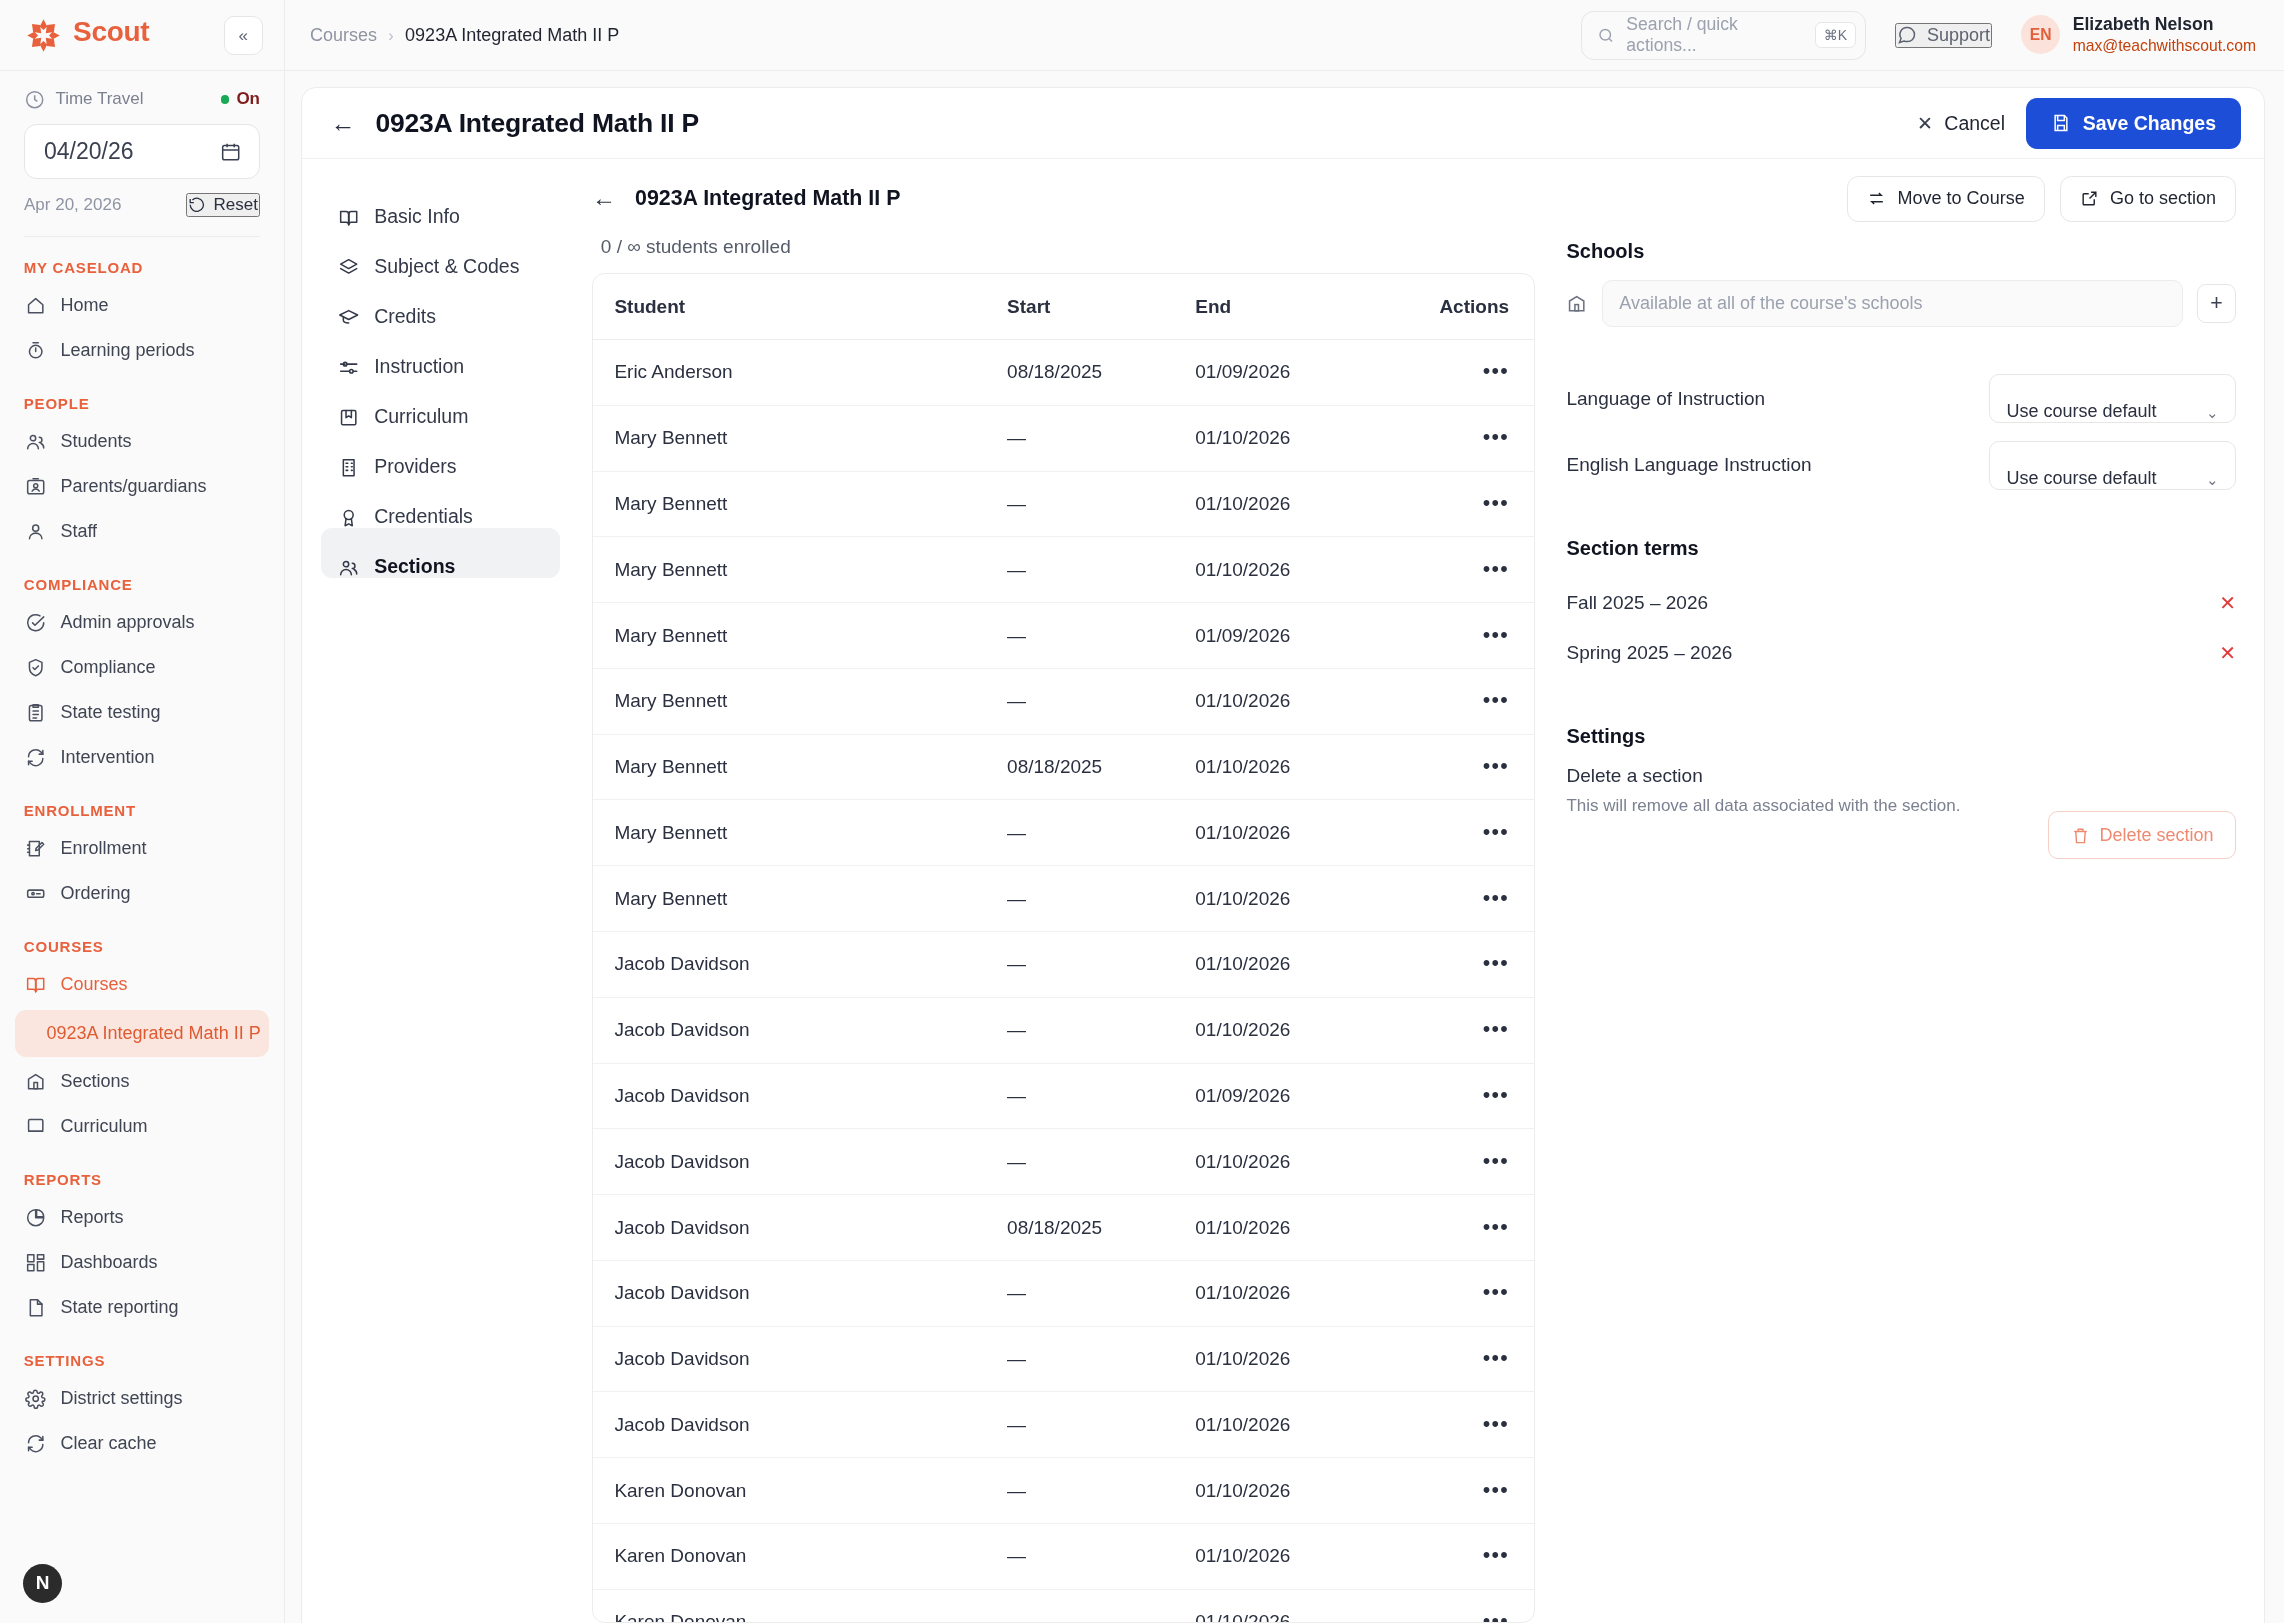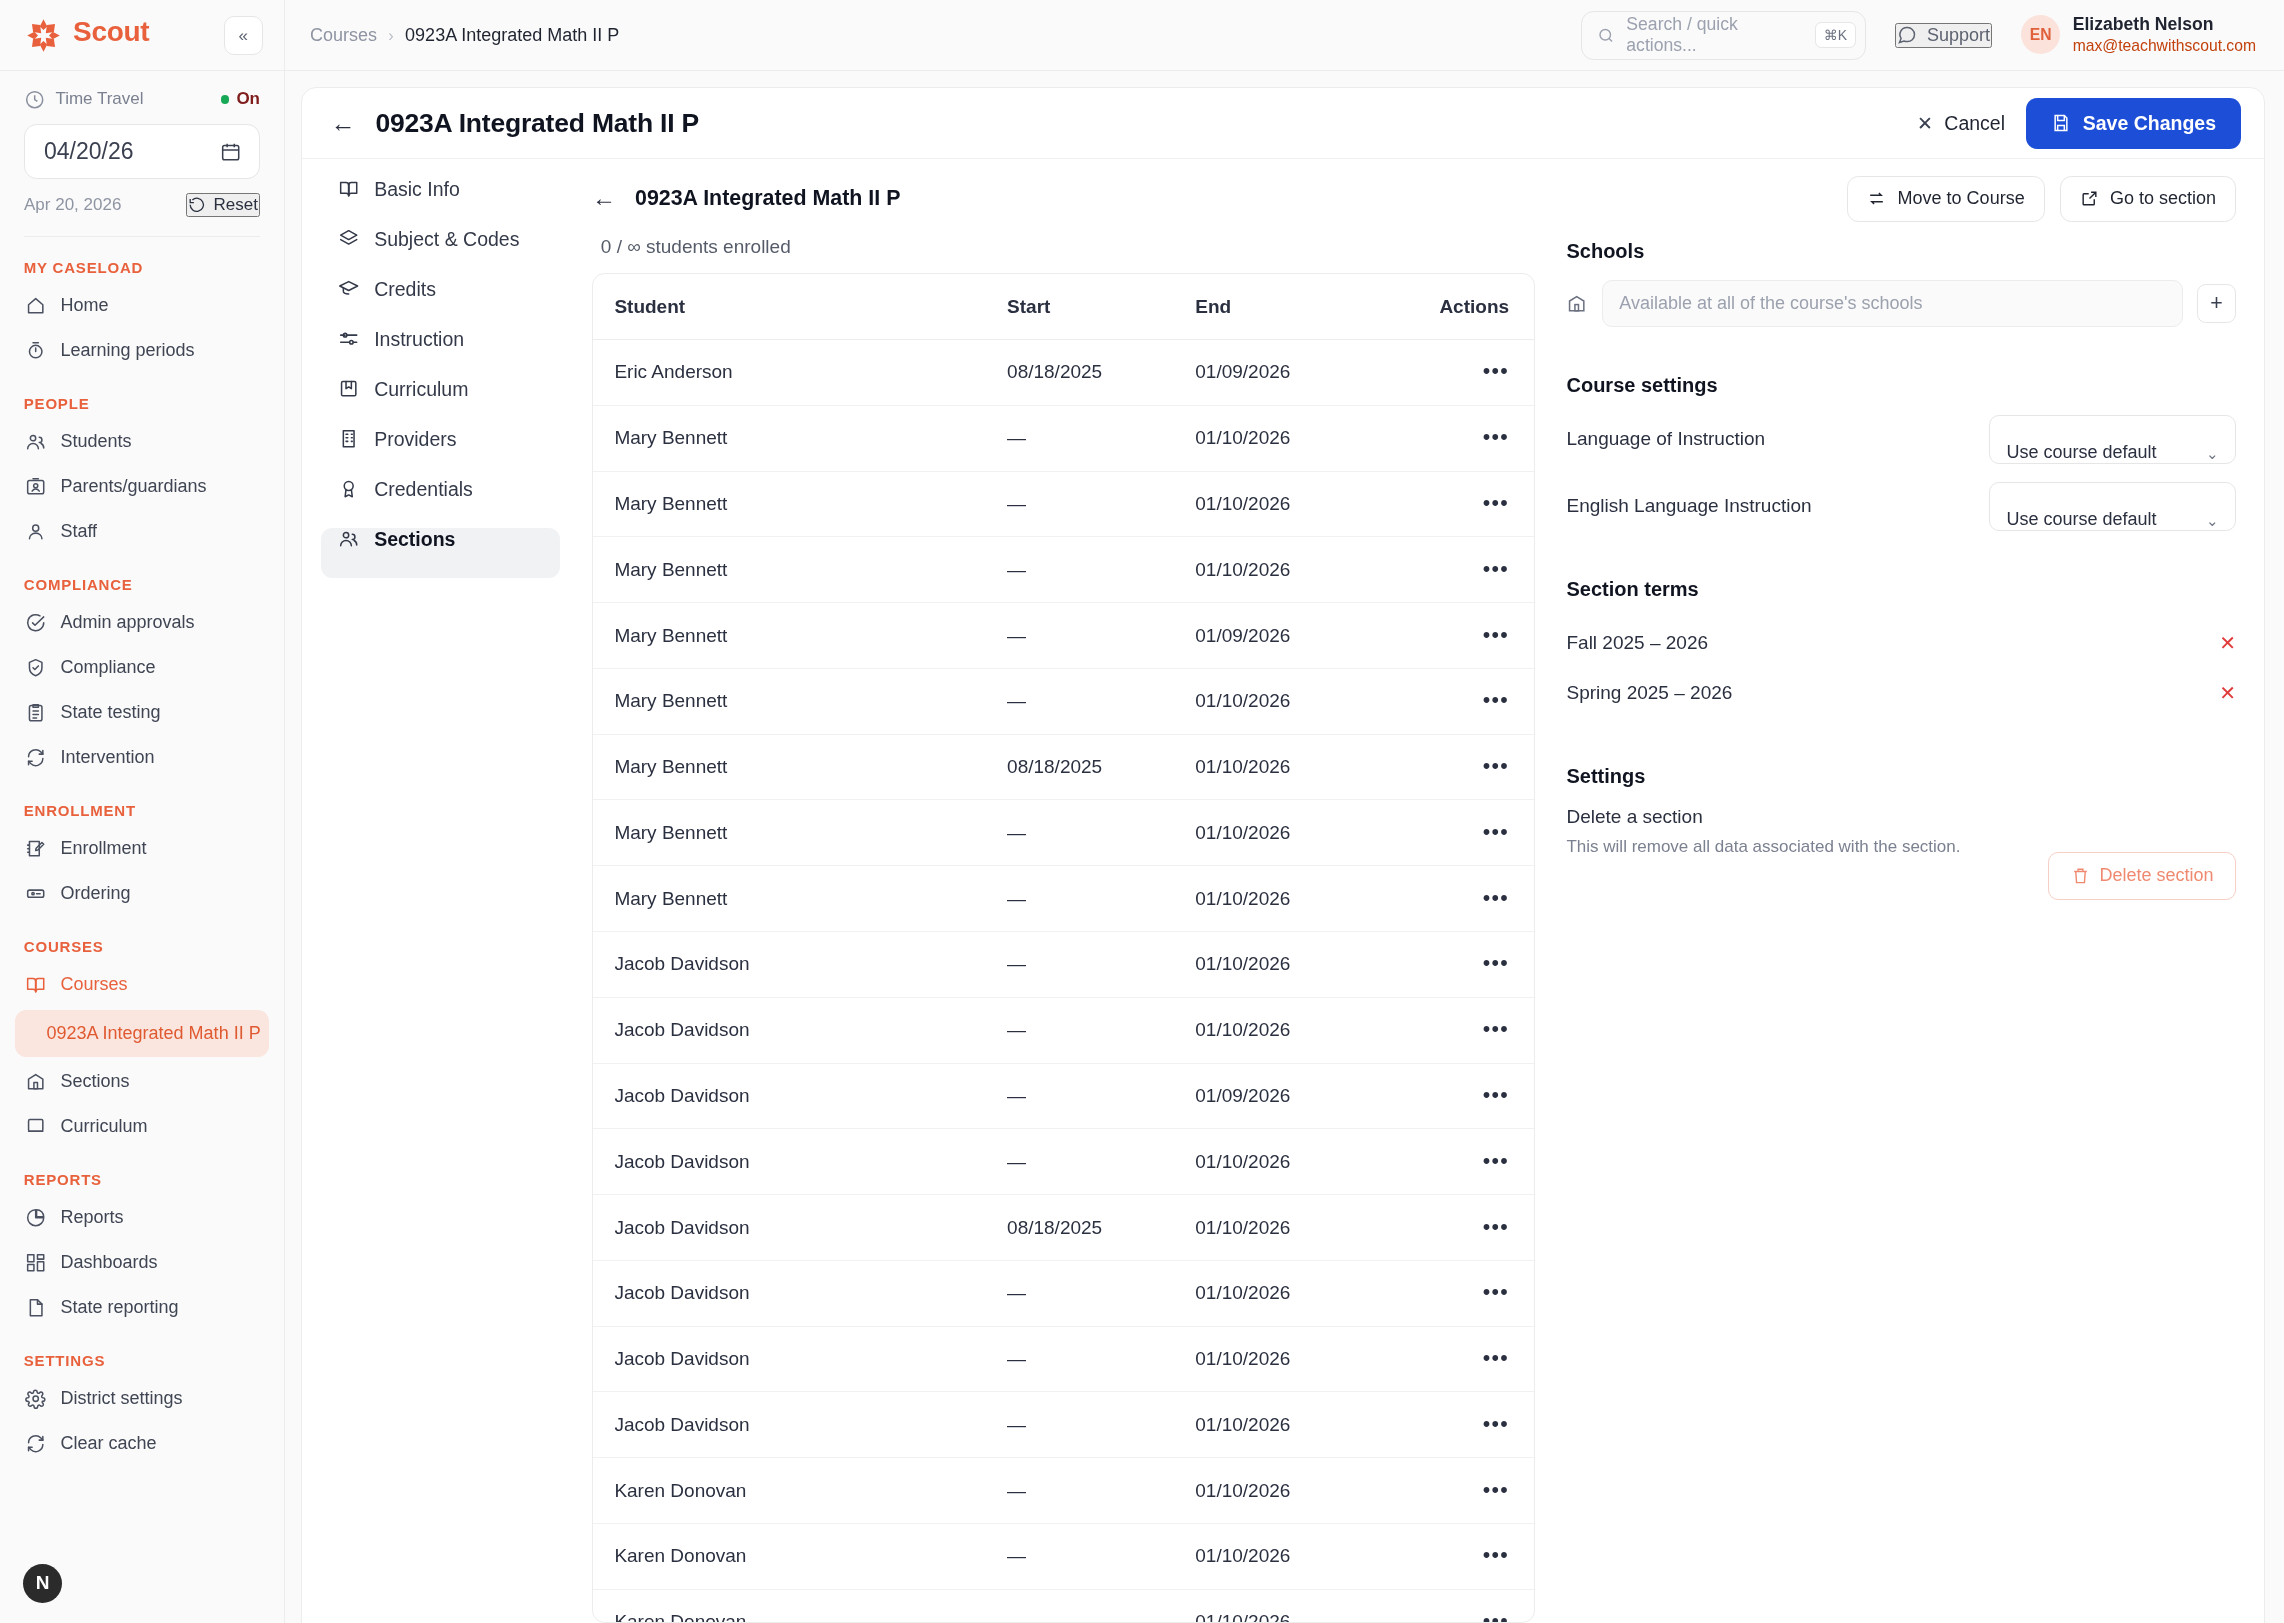--- a/index.html
+++ b/index.html
@@ -133,21 +133,21 @@
   }
   .btn-save {
     display: flex; align-items: center; gap: 11.3px;
     background: #1d4ed8; color: #fff; border: none; border-radius: 11.3px;
     font-size: 19.5px; font-weight: 600; padding: 14px 25px;
   }
 
   .body { flex: 1 1 auto; display: flex; min-height: 0; }
   .tabs { width: 277px; flex: 0 0 277px; padding: 19px 19px 0 19px; }
   .tab {
-    display: flex; align-items: flex-start; gap: 15px;
+    display: flex; align-items: flex-end; gap: 15px;
     height: 50px; padding: 0 16.4px; border-radius: 11.3px;
     font-size: 19.5px; color: #333948;
   }
   .tab.active { background: #f1f2f4; font-weight: 700; color: #101420; }
   .tab-icon { width: 21.4px; height: 21.4px; flex: 0 0 21.4px; color: #333948; display: block; }
 
   .panes { flex: 1 1 auto; display: flex; min-width: 0; padding: 15px 0 0 0; }
   .pane-left { flex: 1 1 58%; min-width: 0; padding: 0 21.4px 0 12.6px; display: flex; flex-direction: column; }
   .pane-right { flex: 1 1 42%; min-width: 0; padding: 0 28px 0 10px; }
 
@@ -730,21 +730,20 @@
                 <div class="school-input">
                   <span>Available at all of the course's schools</span>
                 </div>
                 <button class="plus-btn">
                   <span>+</span>
                 </button>
               </div>
             </div>
 
             <div class="r-section">
-              <div class="r-title">Course settings</div>
               <div id="course-settings-root">
                   <div class="setting-row">
                     <span class="setting-label">Language of Instruction</span>
                     <div class="select-box">
                       <span>Use course default</span>
                       <span class="chev">⌄</span>
                     </div>
                   </div>
                   <div class="setting-row">
                     <span class="setting-label">English Language Instruction</span>

